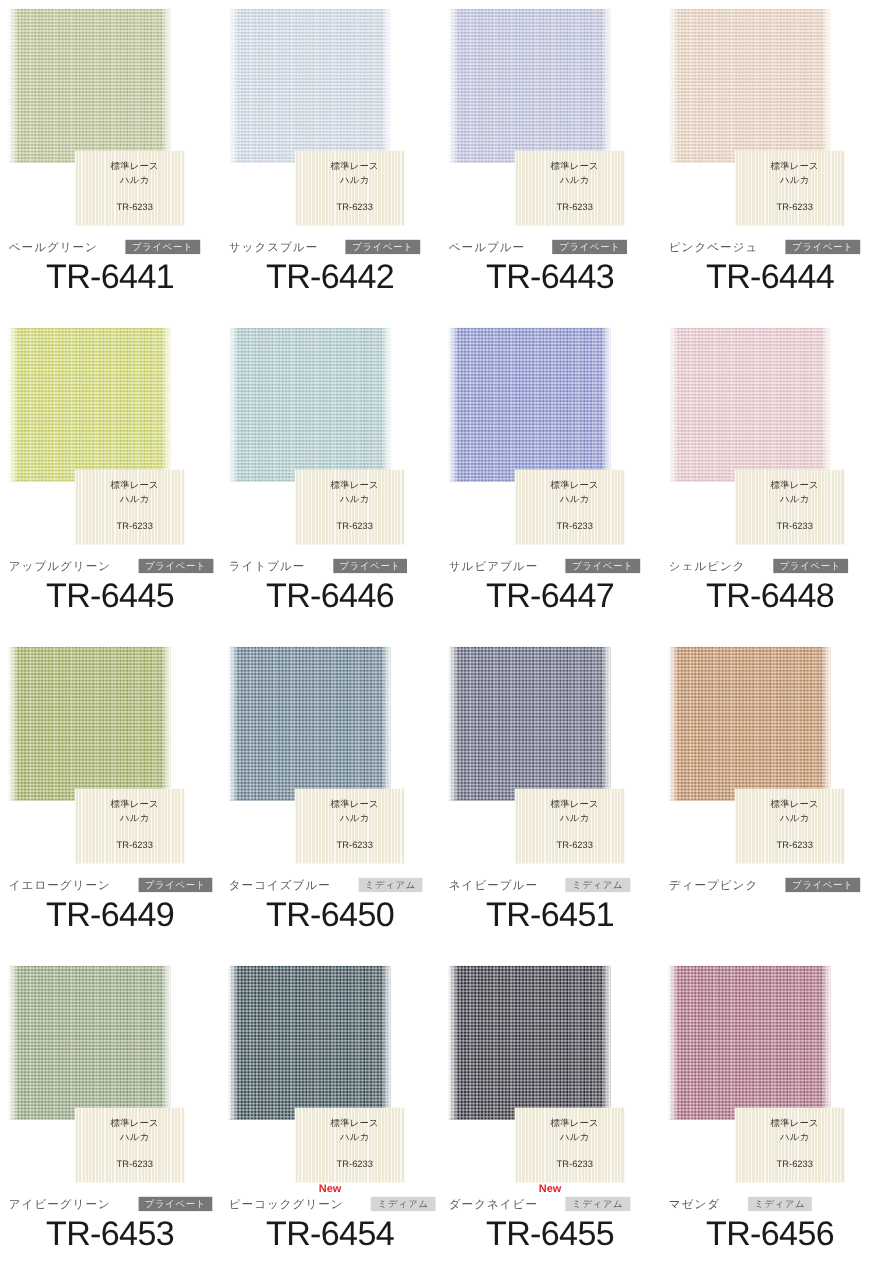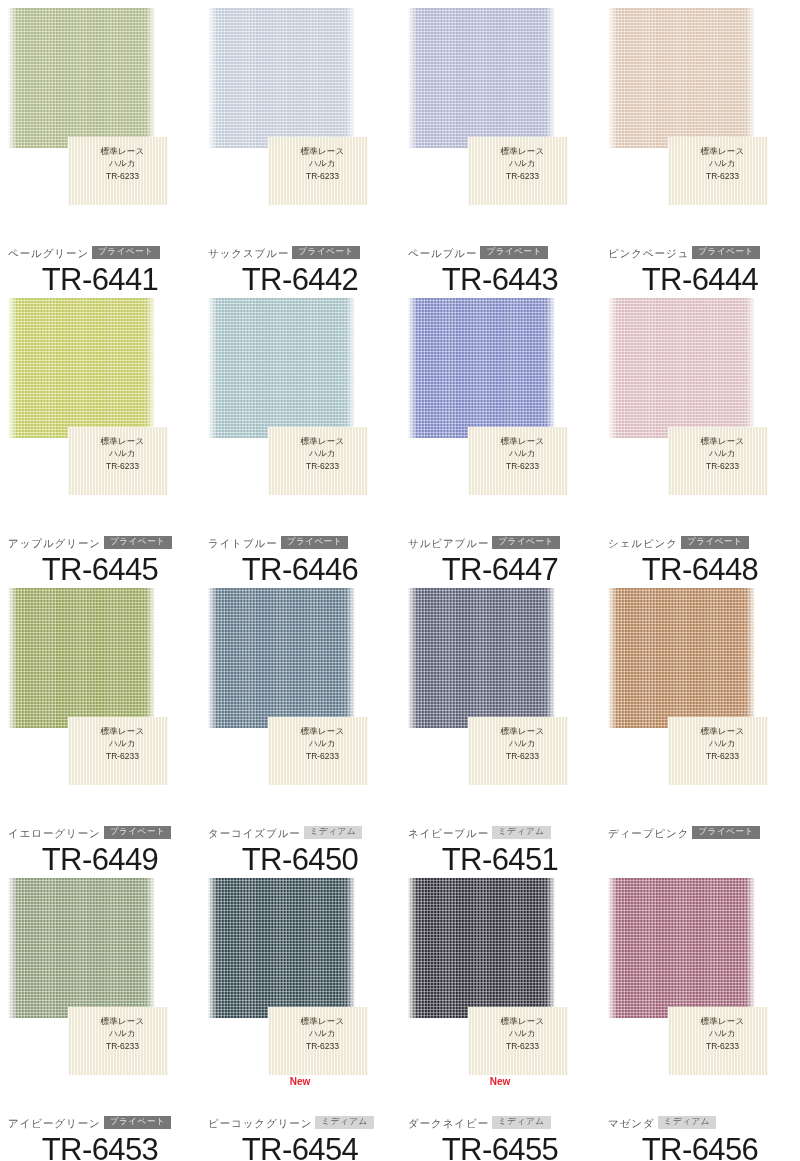--- a/index.html
+++ b/index.html
@@ -91,20 +91,21 @@
   .lace-line {
     font-size: 8.5px;
     line-height: 12.4px;
     color: #3a3024;
     letter-spacing: .2px;
     white-space: nowrap;
   }
   .lace-line.code {
     font-family: "Liberation Sans", "DejaVu Sans", sans-serif;
     letter-spacing: 0;
+    margin-top: 12px;
   }
 
   
   .caption {
     position: absolute;
     left: 8px;
     right: 8px;
     top: 206px;
   }
   .new-flag {
@@ -114,39 +115,37 @@
     line-height: 11px;
     height: 11px;
     margin-bottom: 0px;
     letter-spacing: 0px;
   }
   .new-flag.hidden { visibility: hidden; }
 
   .name-row {
     display: flex;
     align-items: center;
-    gap: 3px;
+    gap: 25px;
     height: 15px;
-    margin-top: 28px;
   }
   .color-name {
     font-size: 10.5px;
     color: #585858;
     letter-spacing: .9px;
     white-space: nowrap;
     line-height: 14px;
   }
   .grade-badge {
     font-size: 8.5px;
     line-height: 13px;
     padding: 0 6px;
     letter-spacing: .6px;
     white-space: nowrap;
     display: inline-block;
-    font-family: Liberation Mono, monospace;
   }
   .grade-badge.private {
     background: #777777;
     color: #e7e7e7;
   }
   .grade-badge.medium {
     background: #d5d5d5;
     color: #5e5e5e;
   }
 

